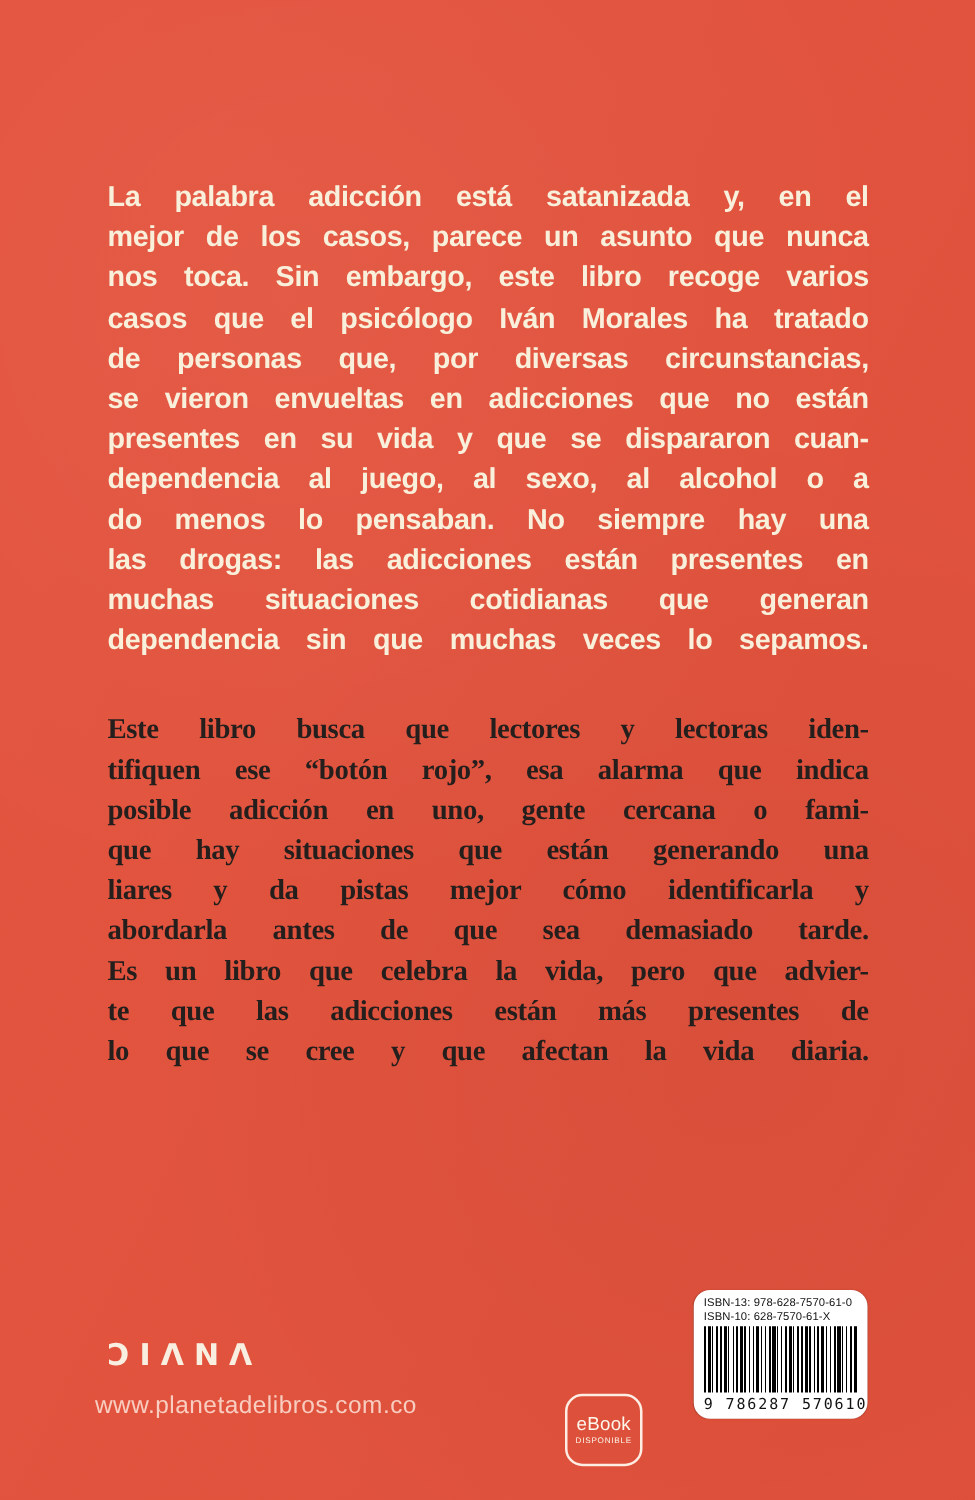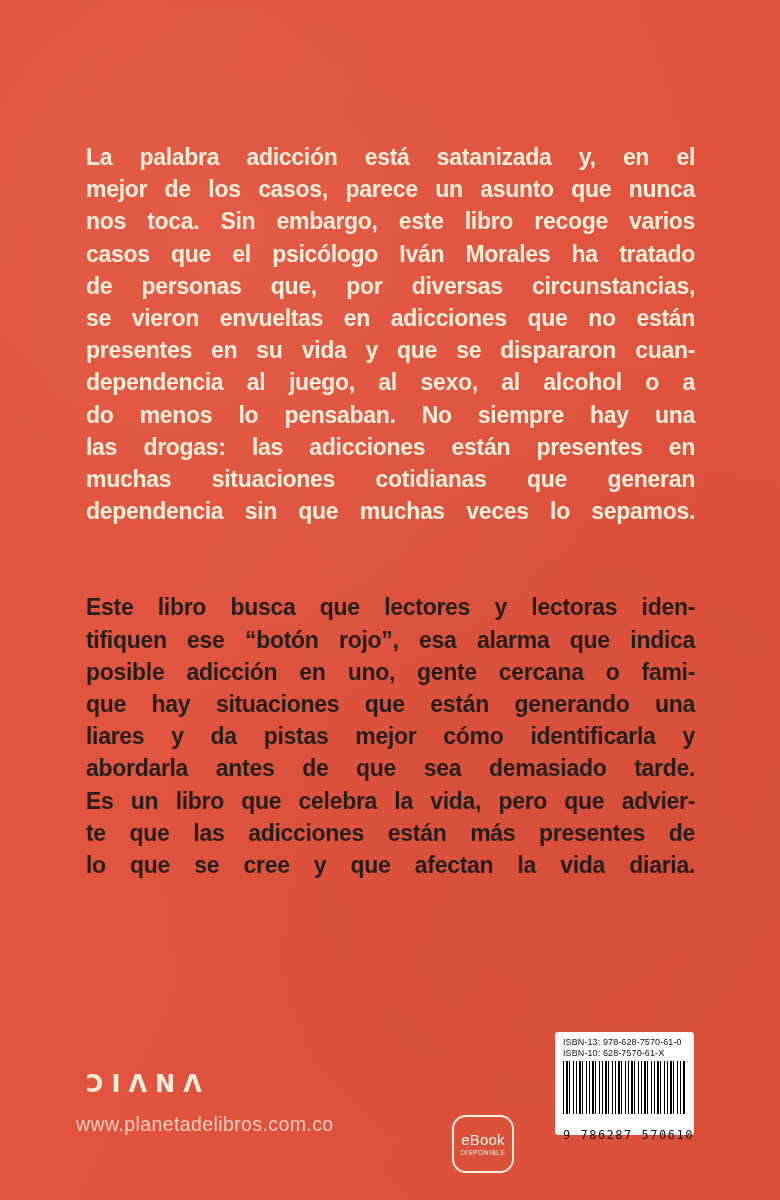--- a/index.html
+++ b/index.html
@@ -28,21 +28,21 @@
   .syn-line {
     font-weight: 700;
     font-size: 23px;
     line-height: 32.2px;
     letter-spacing: -0.3px;
     text-align: justify;
     text-align-last: justify;
     white-space: normal;
   }
   .para-1 .syn-line { color: #f9f0dc; }
-  .para-2 { margin-top: 64px; }
+  .para-2 { margin-top: 40px; font-family: Liberation Serif, serif; }
   .para-2 .syn-line { color: #241f1d; }
 
   
   .publisher-logo {
     position: absolute;
     left: 86px;
     top: 1070px;
     color: #f8efe0;
     font-family: "DejaVu Sans", sans-serif;
     font-size: 24px;
@@ -77,21 +77,21 @@
   .ebook-title { font-size: 15px; line-height: 16px; letter-spacing: 0.2px; }
   .ebook-sub { font-size: 6.5px; line-height: 8px; letter-spacing: 0.6px; margin-top: 1px; }
 
   .barcode-box {
     position: absolute;
     left: 555px;
     top: 1032px;
     width: 139px;
     height: 103px;
     background: #ffffff;
-    border-radius: 3px;
+    border-radius: 13px;
     box-sizing: border-box;
     padding: 5px 8px 3px;
     color: #121212;
     box-shadow: 0 0 1px rgba(0,0,0,0.25);
   }
   .isbn-line {
     font-size: 9px;
     line-height: 11px;
     white-space: nowrap;
     letter-spacing: 0.1px;
@@ -107,21 +107,21 @@
       #000 6.5px, #000 7.5px,
       #fff 7.5px, #fff 10px,
       #000 10px, #000 11px,
       #fff 11px, #fff 13px);
   }
   .barcode-digits {
     font-family: "DejaVu Sans Mono", monospace;
     font-size: 12px;
     line-height: 14px;
     letter-spacing: 1.5px;
-    margin-top: 14px;
+    margin-top: 2px;
     white-space: nowrap;
     text-align: center;
   }
 </style>
 </head>
 <body>
 
 <div class="page">
 
   <div class="synopsis">

